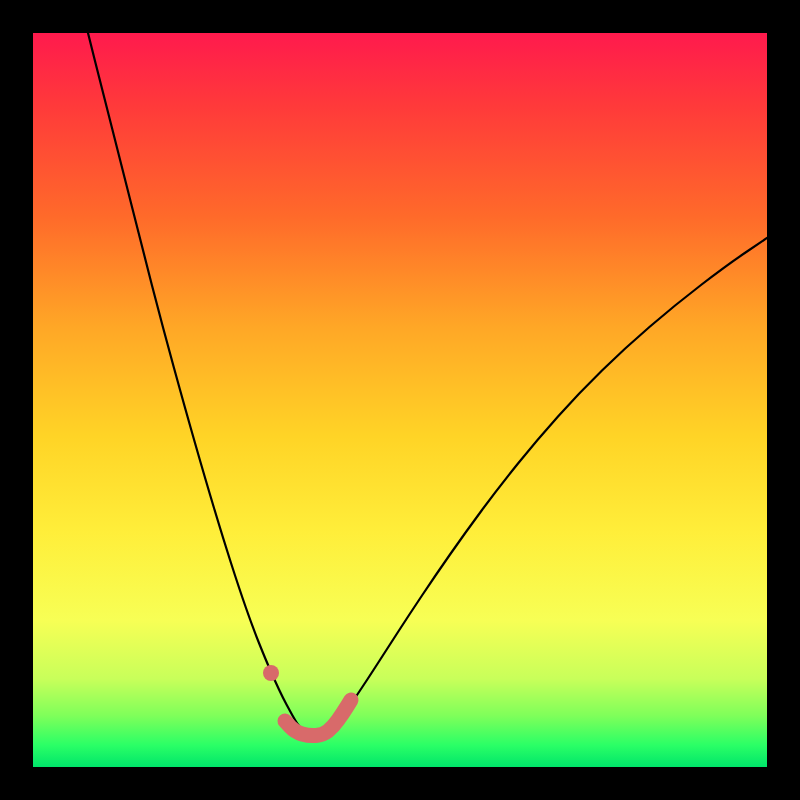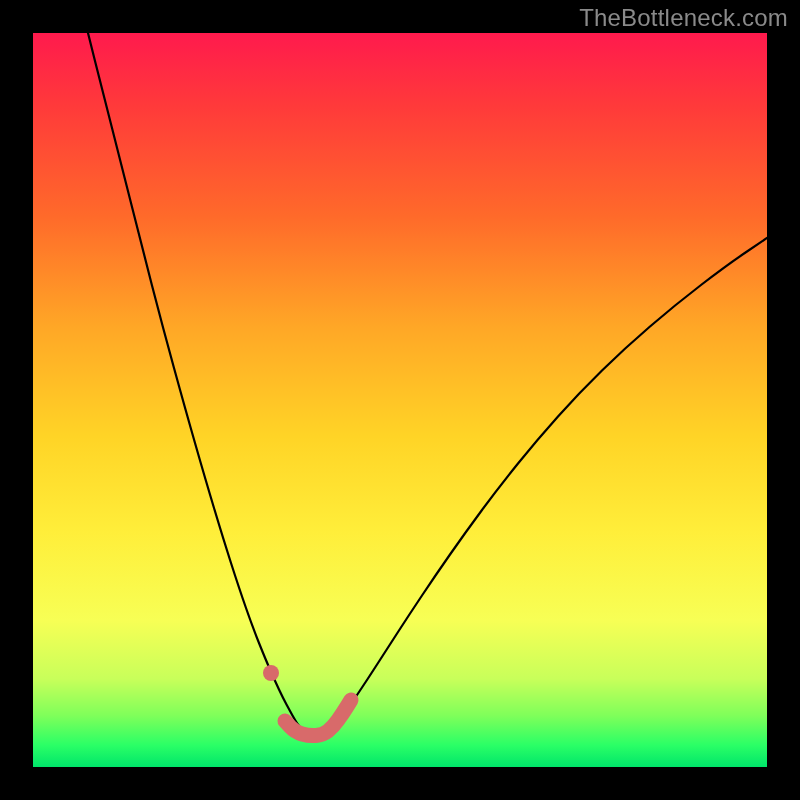--- a/index.html
+++ b/index.html
@@ -75,21 +75,20 @@
   }
   .marker-dot {
     fill: #d86a6a;
   }
 </style>
 </head>
 <body>
 
 <div class="frame">
 
-  <div class="watermark">TheBottleneck.com</div>
 
   <div class="plot-area">
 
     <svg class="curve" viewBox="0 0 734 734">
 
       <path class="curve-path" d="M 55 0 Q 55 0 62.5 30 Q 70 60 79 95 Q 88 130 98 170 Q 108 210 119 252.5 Q 130 295 141 335 Q 152 375 162 410 Q 172 445 181 475 Q 190 505 198 530 Q 206 555 213 575 Q 220 595 226 610 Q 232 625 237 636.5 Q 242 648 246 656.5 Q 250 665 253.5 671.5 Q 257 678 259.5 682.5 Q 262 687 264 690 Q 266 693 267.5 694.5 L 269 696"></path>
 
       <path class="curve-path" d="M 298 696 Q 298 696 301 693 Q 304 690 308 685 Q 312 680 317 672.5 Q 322 665 329 654.5 Q 336 644 345 630 Q 354 616 365 599 Q 376 582 389 562.5 Q 402 543 417 521.5 Q 432 500 449 477 Q 466 454 485 430.5 Q 504 407 525 383.5 Q 546 360 569 337.5 Q 592 315 617 293.5 Q 642 272 668 252 Q 694 232 714 218.5 L 734 205"></path>
 
       <path class="marker-seg" d="M 252 688 Q 252 688 257 693.5 Q 262 699 269 701 Q 276 703 283 702.5 Q 290 702 295 698 Q 300 694 305 687 Q 310 680 314 673.5 L 318 667"></path>

